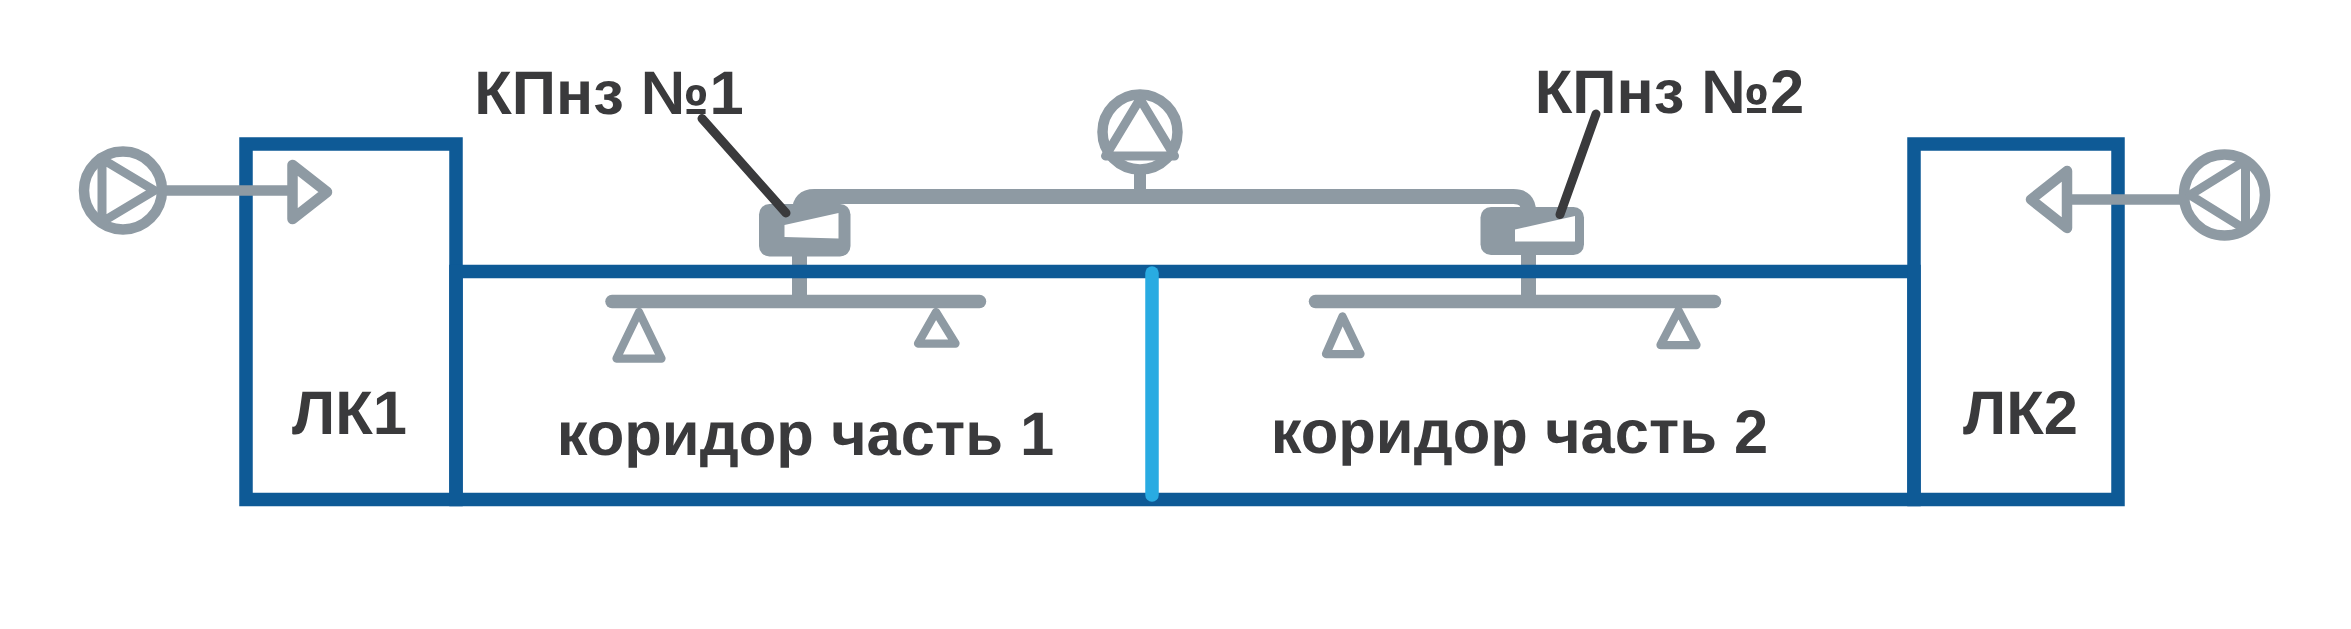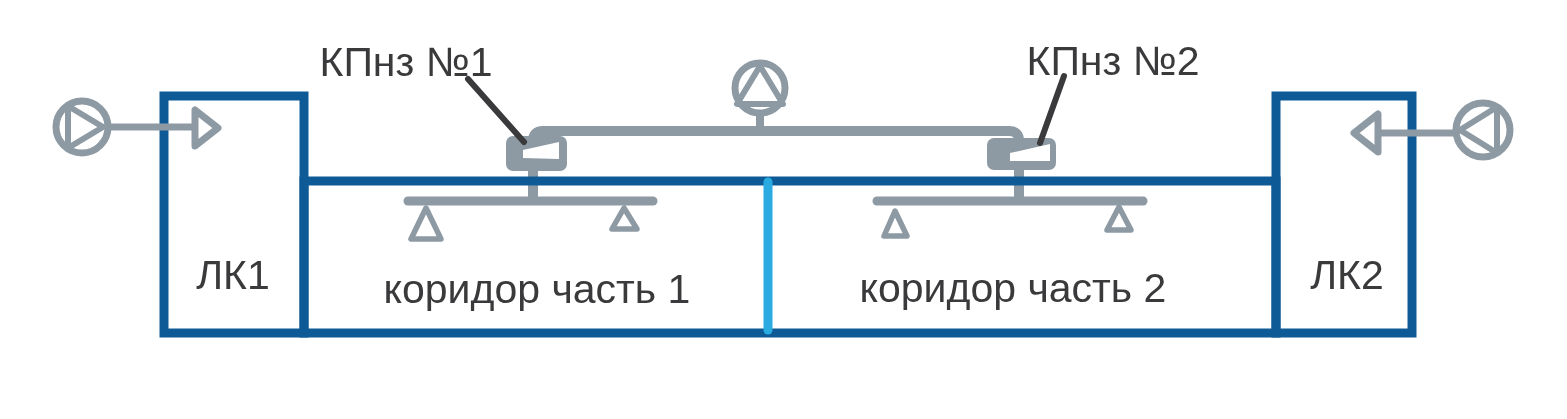--- a/index.html
+++ b/index.html
@@ -9,20 +9,21 @@
     --text:#3a3a3c;
     --bg:#ffffff;
   }
   html,body{margin:0;padding:0;background:var(--bg);}
   .canvas{
     position:relative;
     width:1567px;height:419px;
     background:var(--bg);
     overflow:hidden;
     font-family:"Liberation Sans",sans-serif;
+    font-weight:bold;
   }
   svg{display:block;}
   .wall{stroke:var(--wall);stroke-width:9;fill:none;}
   .divider{stroke:var(--divider);stroke-width:9;stroke-linecap:round;fill:none;}
   .duct{stroke:var(--equip);stroke-width:10;fill:none;stroke-linejoin:round;}
   .equip-line{stroke:var(--equip);stroke-width:7;fill:none;}
   .grille-bar{stroke:var(--equip);stroke-width:9;stroke-linecap:round;fill:none;}
   .vent-tri{stroke:var(--equip);stroke-width:5.5;fill:#ffffff;stroke-linejoin:round;}
   .fan-circle{stroke:var(--equip);stroke-width:7;fill:#ffffff;}
   .fan-blade{stroke:var(--equip);stroke-width:6;fill:#ffffff;stroke-linejoin:round;}

